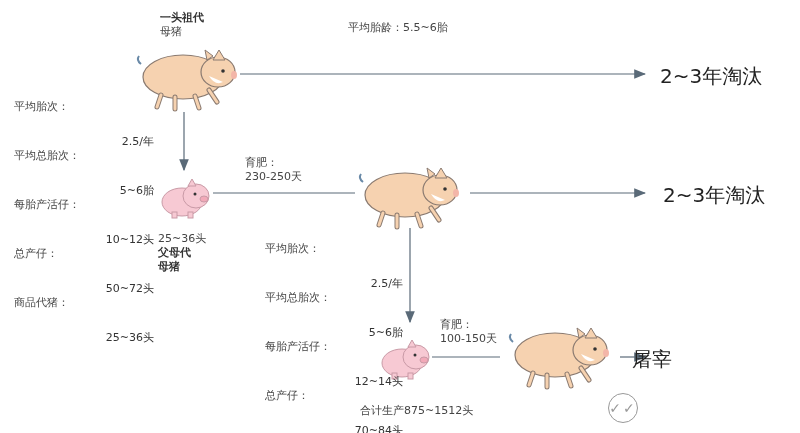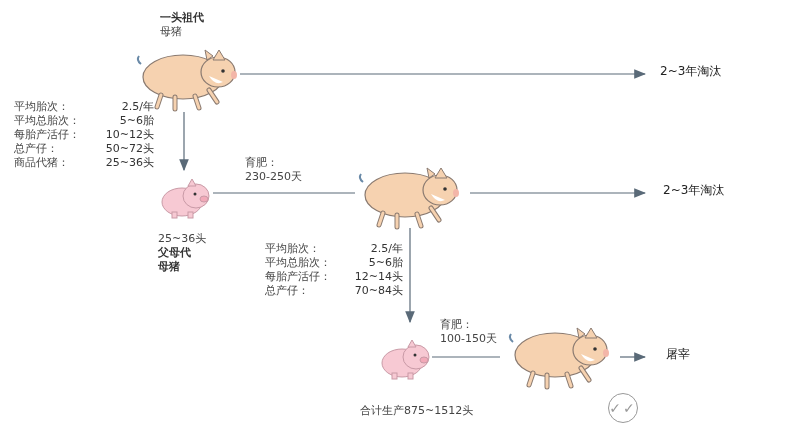--- a/index.html
+++ b/index.html
@@ -3,22 +3,22 @@
 <meta charset="utf-8">
 <style>
   html, body { margin:0; padding:0; }
   body { width:800px; height:433px; background:#ffffff; position:relative; overflow:hidden;
          font-family:"DejaVu Sans", "Liberation Sans", sans-serif; color:#333; }
   .abs { position:absolute; }
   .txt { font-size:11px; line-height:14px; color:#444; white-space:nowrap; }
   .bold { font-weight:bold; color:#333; }
   .stat-table { position:absolute; font-size:11px; line-height:14px; color:#444; }
   .stat-row { display:flex; justify-content:space-between; white-space:nowrap;gap:20px; }
-  .stat-row .v { color:#333; }
-  .outcome { font-size:12px; color:#222; white-space:nowrap; }
+  .stat-row .v { color:#333;margin-top:35px; }
+  .outcome { font-size:20px; color:#222; white-space:nowrap; }
   svg.lines { position:absolute; left:0; top:0; }
   .watermark { position:absolute; left:608px; top:393px; font-size:24px; color:#fff;
                -webkit-text-stroke:1px #999; letter-spacing:2px; white-space:nowrap; display:flex; align-items:center; gap:6px; }
   .wm-logo { width:28px; height:28px; border:1.5px solid #999; border-radius:50%; display:inline-flex; align-items:center; justify-content:center; font-size:14px; color:#999; -webkit-text-stroke:0; }
 </style>
 </head>
 <body>
 
 <svg class="lines" width="800" height="433">
   <defs>
@@ -100,20 +100,21 @@
   <rect x="14" y="36" width="5" height="6" fill="#f7c9d3" stroke="#c99aa6"></rect>
   <rect x="30" y="36" width="5" height="6" fill="#f7c9d3" stroke="#c99aa6"></rect>
 </svg>
 
 <div class="abs txt" style="left:160px;top:11px">
   <div class="bold">一头祖代</div>
   <div>母猪</div>
 </div>
 
 <div class="abs txt" style="left:348px;top:21px">
+  <div>平均胎龄：5.5~6胎</div>
 </div>
 
 <div class="stat-table" style="left:14px;top:100px;width:140px">
   <div class="stat-row">
       <span>平均胎次：</span>
       <span class="v">2.5/年</span>
     </div>
   <div class="stat-row">
       <span>平均总胎次：</span>
       <span class="v">5~6胎</span>
@@ -166,17 +167,17 @@
   <div>育肥：</div>
   <div>100-150天</div>
 </div>
 
 <div class="abs txt" style="left:360px;top:404px">
   <div>合计生产875~1512头</div>
 </div>
 
 <div class="abs outcome" style="left:660px;top:63px">2~3年淘汰</div>
 <div class="abs outcome" style="left:663px;top:182px">2~3年淘汰</div>
-<div class="abs outcome" style="left:666px;top:346px">屠宰</div>
+<div class="abs outcome" style="left:632px;top:346px">屠宰</div>
 
 <div class="watermark">
   <span class="wm-logo">✓✓</span>
 </div>
 
 </body></html>

